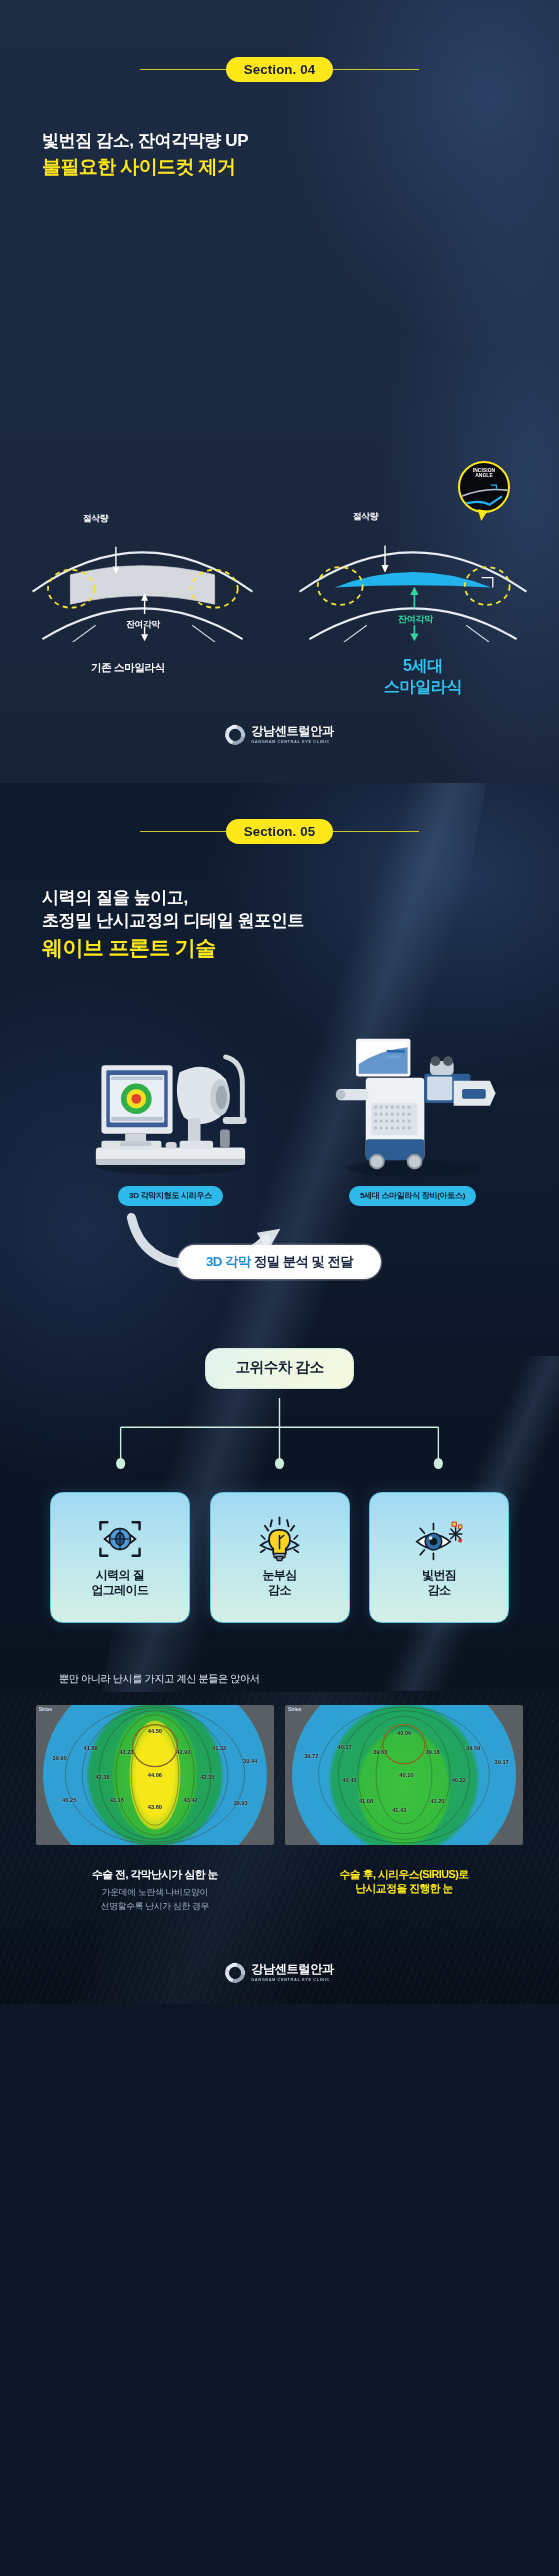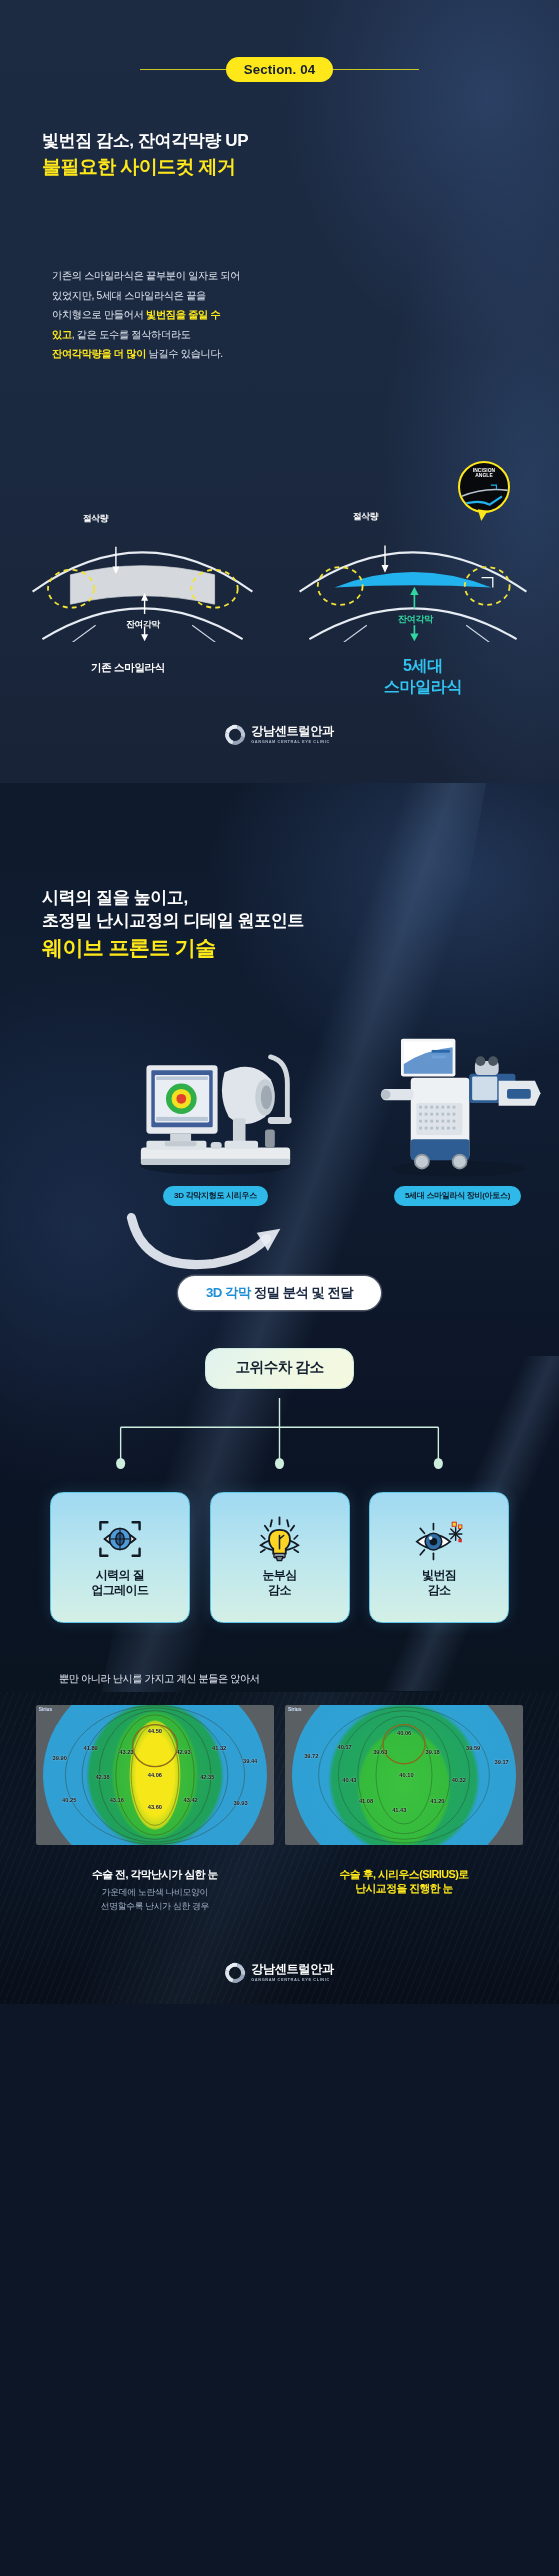--- a/index.html
+++ b/index.html
@@ -125,21 +125,21 @@
       radial-gradient(ellipse 363px 294px at 461px 91px, rgba(49,76,120,.55), rgba(49,76,120,0) 70%),
       radial-gradient(ellipse 321px 363px at 84px 447px, rgba(36,58,96,.55), rgba(36,58,96,0) 72%),
       linear-gradient(180deg, #0f1a2c 0%, #101d32 35%, #0c1526 70%, #0a1320 100%);
     overflow: hidden;
   }
   .sec05 .glow-streak {
     position: absolute; pointer-events: none;
     background: linear-gradient(100deg, rgba(255,255,255,0) 38%, rgba(160,200,250,.14) 50%, rgba(255,255,255,0) 64%);
   }
 
-  .equip-row { position: absolute; left: 0; width: 559px; display: flex; justify-content: flex-end; gap: 39px; padding-left: 24px; }
+  .equip-row { position: absolute; left: 0; width: 559px; display: flex; justify-content: center; gap: 39px; padding-left: 24px; }
   .equip { width: 203px; display: flex; flex-direction: column; align-items: center; }
   .equip-img {
     width: 175px; height: 150px; position: relative;
     display: flex; align-items: flex-end; justify-content: center;
   }
   .pill-cap {
     margin-top: 7px; background: #2fb9e8; color: #0b1b2b;
     font-size: 8px; font-weight: 800; letter-spacing: -0.3px;
     padding: 4.2px 11.2px 4.9px; border-radius: 698px; white-space: nowrap;
   }
@@ -233,33 +233,20 @@
       <div class="sec-badge-line"></div>
       <div class="sec-badge">Section. 04</div>
       <div class="sec-badge-line"></div>
     </div>
 
     <div class="h-wrap" style="top:129px;">
       <div class="h-sub">빛번짐 감소, 잔여각막량 UP</div>
       <div class="h-main">불필요한 사이드컷 제거</div>
     </div>
 
-    <div class="body-copy" style="top:266px;">
-      <div>기존의 스마일라식은 끝부분이 일자로 되어</div>
-      <div>있었지만, 5세대 스마일라식은 끝을</div>
-      <div>
-        <span>아치형으로 만들어서 </span><span class="hl">빛번짐을 줄일 수</span>
-      </div>
-      <div>
-        <span class="hl">있고</span><span>, 같은 도수를 절삭하더라도</span>
-      </div>
-      <div>
-        <span class="hl">잔여각막량을 더 많이</span><span> 남길수 있습니다.</span>
-      </div>
-    </div>
 
     <div class="diagram-zone" style="top:482px; height:252px;">
 
       <svg class="cornea" style="left:26.6px; top:19.6px;" width="231" height="140" viewBox="0 0 330 200">
 
         <path d="M8 128 Q165 16 322 128" fill="none" stroke="#e7ecf3" stroke-width="3"></path>
 
         <path d="M62 104 L62 146 Q165 122 268 146 L268 104 Q165 78 62 104 Z" fill="#d5d9dd" stroke="#d5d9dd" stroke-width="1"></path>
 
         <path d="M22 196 Q165 108 308 196" fill="none" stroke="#e7ecf3" stroke-width="3"></path>
@@ -329,20 +316,25 @@
         <div class="logo-ko">강남센트럴안과</div>
         <div class="logo-en">GANGNAM CENTRAL EYE CLINIC</div>
       </div>
     </div>
   </section>
 
   <section class="sec05">
     <div class="glow-streak" style="left:182px; top:0; width:224px; height:909px; transform:skewX(-10deg);"></div>
     <div class="glow-streak" style="left:391px; top:573px; width:182px; height:335px; transform:skewX(-14deg);"></div>
 
+    <div class="sec-badge-wrap" style="top:36px;">
+      <div class="sec-badge-line"></div>
+      <div class="sec-badge alt">Section. 05</div>
+      <div class="sec-badge-line"></div>
+    </div>
 
     <div class="h-wrap" style="top:103px;">
       <div class="h-sub">시력의 질을 높이고,</div>
       <div class="h-sub">초정밀 난시교정의 디테일 원포인트</div>
       <div class="h-main" style="font-size:21px;">웨이브 프론트 기술</div>
     </div>
 
     <div class="equip-row" style="top:246px;">
 
       <div class="equip">
@@ -447,21 +439,21 @@
         </div>
         <div class="pill-cap">5세대 스마일라식 장비(아토스)</div>
       </div>
     </div>
 
     <svg class="arrow-curve" style="left:124px; top:422px;" width="161" height="78" viewBox="0 0 230 112">
       <path d="M10 18 Q28 96 128 84 Q178 76 204 48" fill="none" stroke="#e9eef5" stroke-width="13" stroke-linecap="round" opacity=".92"></path>
       <polygon points="224,34 190,40 206,66" fill="#e9eef5" opacity=".92"></polygon>
     </svg>
 
-    <div class="banner-3d" style="top:493px;">
+    <div class="banner-3d" style="top:462px;">
       <div class="inner">
         <span class="accent">3D 각막 </span><span>정밀 분석 및 전달</span>
       </div>
     </div>
 
     <div class="node-hi" style="top:565px;">
       <div class="box">고위수차 감소</div>
     </div>
 
     <svg class="connector-svg" style="top:615px;" width="559" height="85" viewBox="0 0 800 122">

